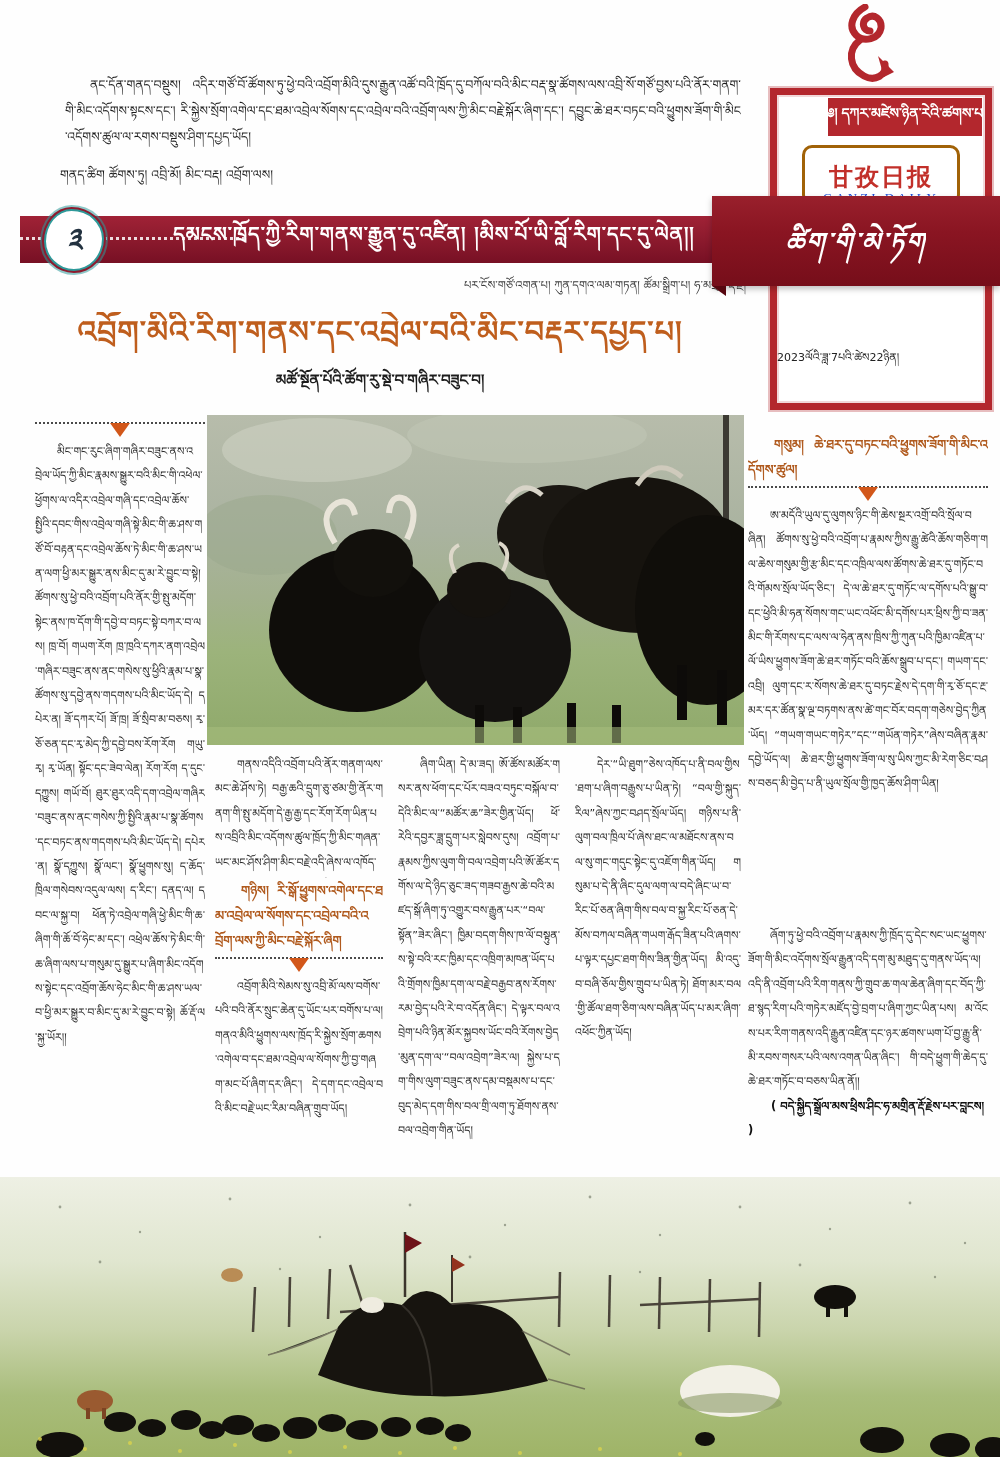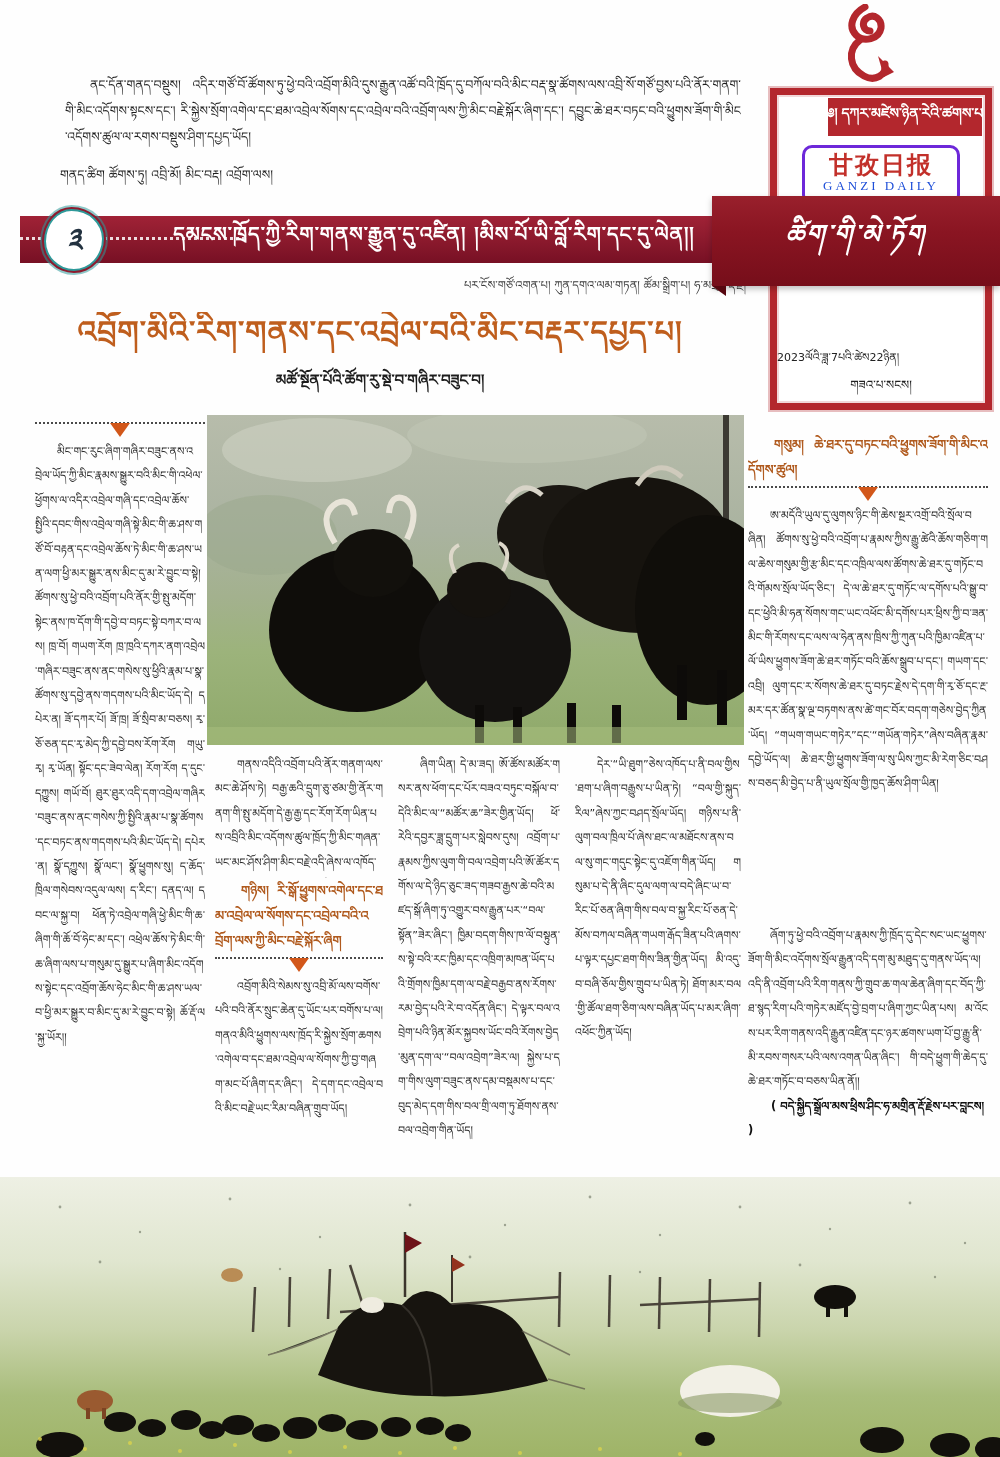--- a/index.html
+++ b/index.html
@@ -32,34 +32,34 @@
   .headline .sub{margin-top:10px;font-size:15px;font-weight:bold;color:#1c1c1c;white-space:nowrap;overflow:hidden;}
 
   
   .stamp{position:absolute;left:770px;top:88px;width:222px;height:322px;background:#fff;
        border:7px solid #b3272d;box-sizing:border-box;z-index:2;
        box-shadow:0 0 0 2px rgba(179,39,45,.30), inset 0 0 0 2px rgba(179,39,45,.18);}
   .stamp .band{position:absolute;left:3px;right:3px;top:3px;height:38px;background:#b3272d;
        color:#fff;display:flex;align-items:center;justify-content:center;font-size:14px;font-weight:bold;
        font-family:Liberation Sans, sans-serif;white-space:nowrap;overflow:hidden;margin-left:48px;}
   .stamp .logobox{position:absolute;left:50%;transform:translateX(-50%);top:50px;width:158px;height:60px;
-       border:3px solid #6d28d9;border-radius:10px;background:#fff;text-align:center;padding-top:4px;box-sizing:border-box;}
+       border:3px solid #a16207;border-radius:10px;background:#fff;text-align:center;padding-top:16px;box-sizing:border-box;}
   .stamp .cn{font-size:24px;font-weight:bold;color:#c2302a;letter-spacing:2px;line-height:1.1;white-space:nowrap;}
   .stamp .en{font-size:13px;color:#1d4ed8;letter-spacing:3px;font-family:"Liberation Serif",serif;white-space:nowrap;}
   .stamp .season{position:absolute;left:0;right:0;top:208px;text-align:center;font-size:21px;font-weight:bold;color:#111;
        font-family:"DejaVu Serif",serif;white-space:nowrap;overflow:hidden;}
   .stamp .date{position:absolute;left:0;right:0;top:250px;text-align:left;font-size:11px;color:#222;white-space:nowrap;overflow:hidden;}
   .stamp .weekday{position:absolute;left:0;right:0;top:276px;text-align:center;font-size:12px;color:#222;white-space:nowrap;overflow:hidden;}
 
   .emblem{position:absolute;left:833px;top:4px;width:64px;height:86px;z-index:2;}
 
   
   .ribbon{position:absolute;left:712px;top:196px;width:288px;height:90px;z-index:3;
        background:linear-gradient(180deg,#99202c 0%,#8a1522 40%,#760e1a 100%);
-       display:flex;align-items:center;justify-content:center;
+       display:flex;align-items:flex-end;justify-content:center;
        box-shadow:0 3px 6px rgba(0,0,0,.25);}
   .ribbon::before{content:"";position:absolute;left:0;bottom:-10px;
        border-top:10px solid #56060f;border-left:14px solid transparent;}
   .ribbon .calli{color:#fff;font-size:26px;font-weight:bold;font-style:italic;
        font-family:"DejaVu Serif",serif;letter-spacing:2px;white-space:nowrap;overflow:hidden;}
 
   
   .colhead{color:#b05a1e;font-weight:bold;font-size:13px;line-height:25px;text-indent:2em;text-align:justify;word-break:break-all;}
   .rule{border-top:2px dotted #4a4a4a;margin-top:4px;position:relative;height:16px;}
   .rule .tri{position:absolute;left:50%;top:-1px;transform:translateX(-50%);
@@ -120,21 +120,20 @@
     </svg>
   </div>
 
   <div class="stamp">
     <div class="band">༄༅། དཀར་མཛེས་ཉིན་རེའི་ཚགས་པར།</div>
     <div class="logobox">
       <div class="cn">甘孜日报</div>
       <div class="en">GANZI DAILY</div>
     </div>
     <div class="date">2023ལོའི་ཟླ་7པའི་ཚེས22ཉིན།</div>
-    <div class="weekday">གཟའ་པ་སངས།</div>
   </div>
 
   <div class="ribbon">
     <span class="calli">ཚིག་གི་མེ་ཏོག</span>
   </div>
 
   <div class="yak-photo">
     <svg viewBox="0 0 537 330" width="537" height="330">
       <defs>
         <linearGradient id="g1" x1="0" y1="0" x2="0" y2="1">

